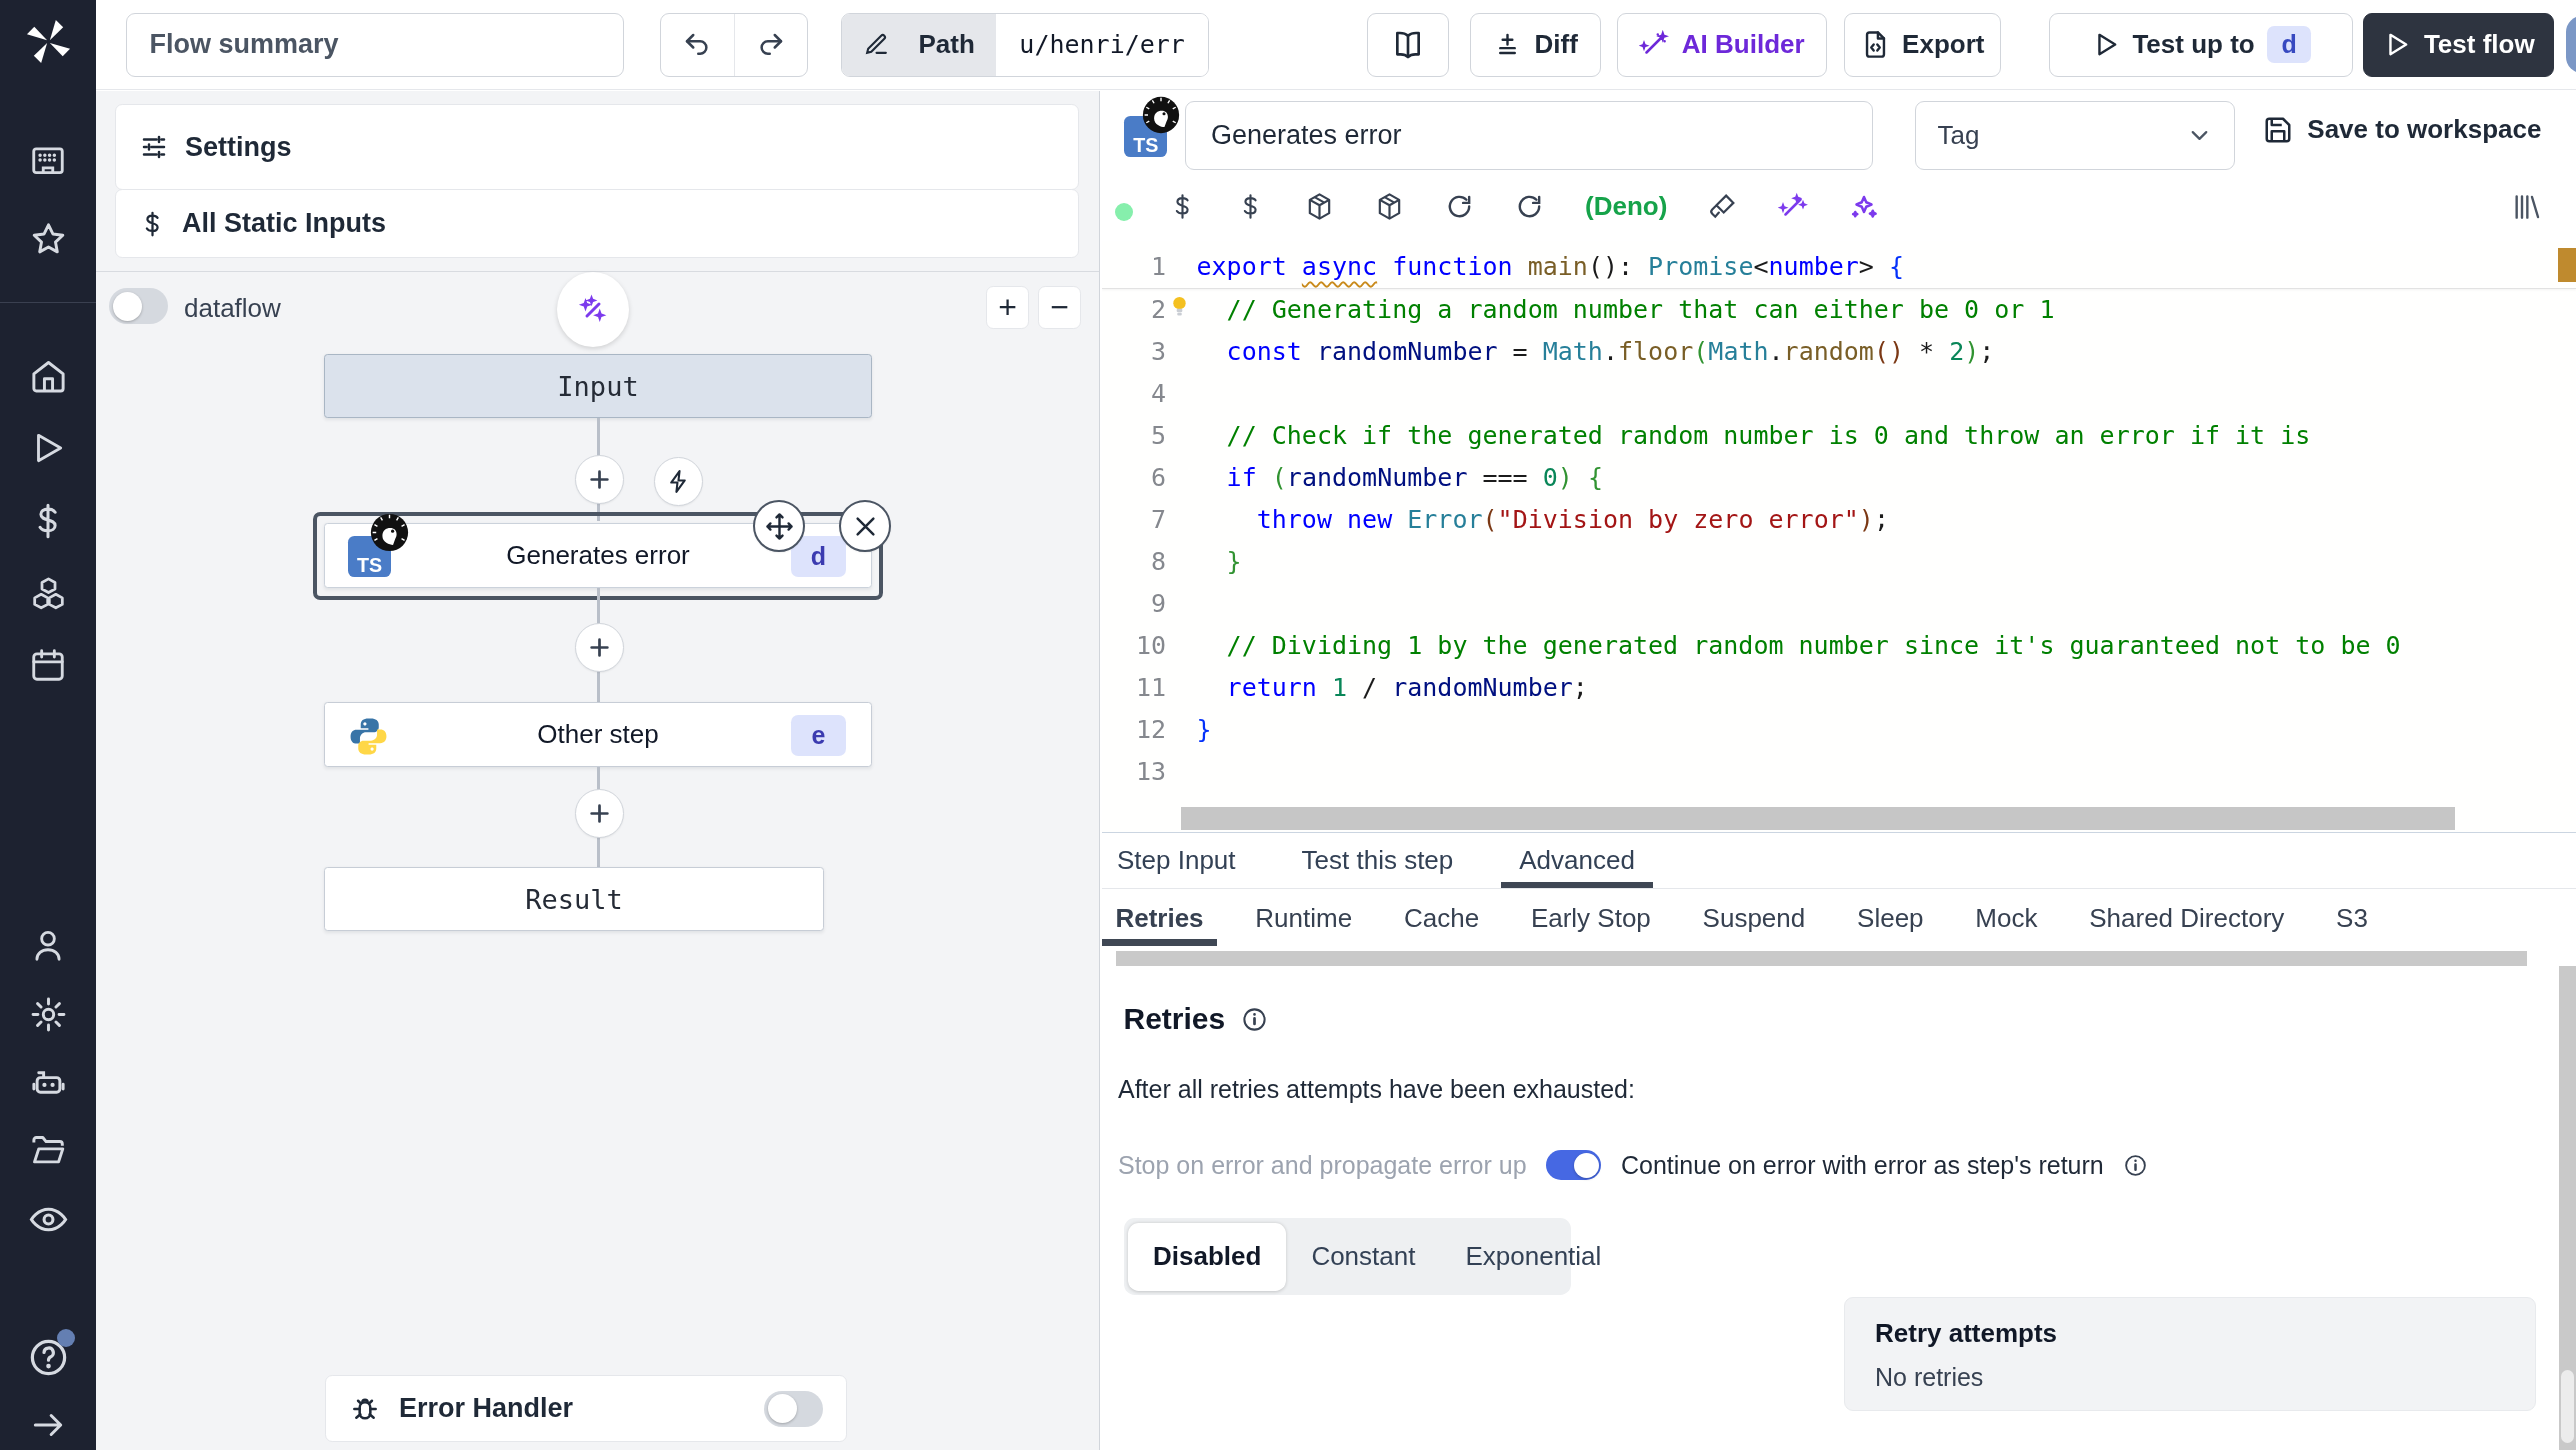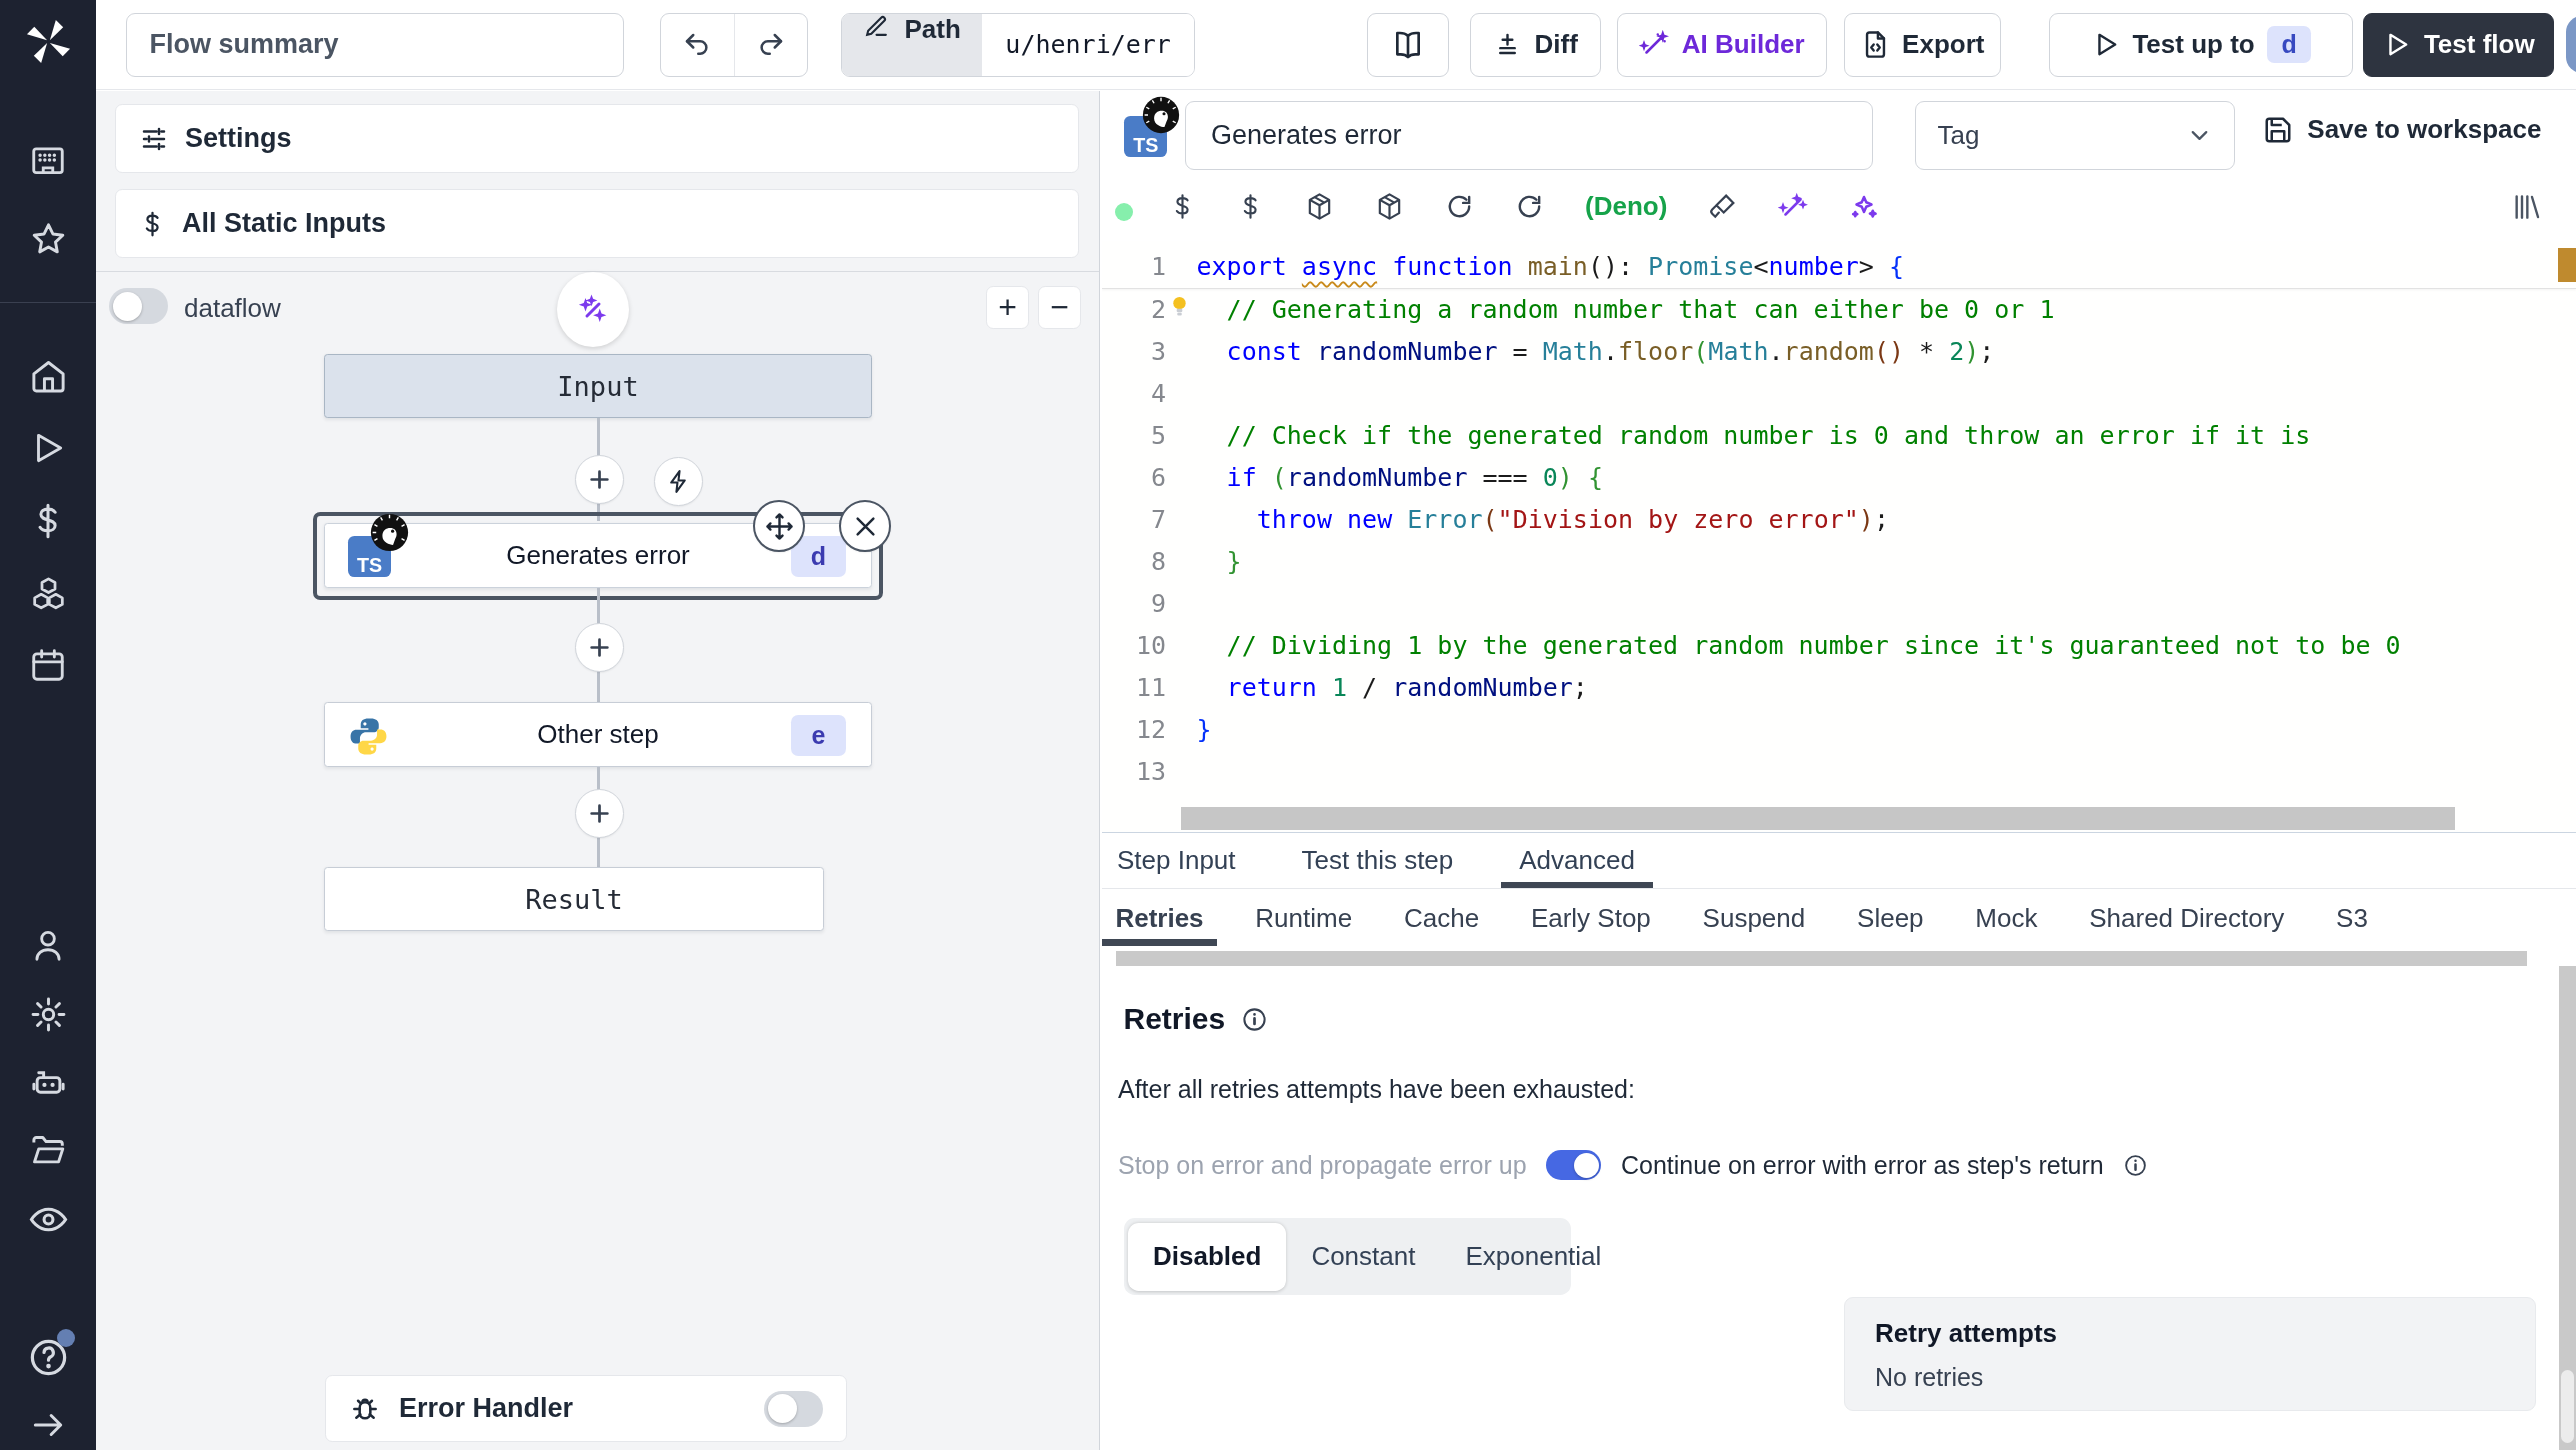--- a/index.html
+++ b/index.html
@@ -181,21 +181,21 @@
           </svg>
       </div>
       <div style="flex:1;height:100%;display:flex;align-items:center;justify-content:center;">
         <svg width="30" height="30" viewBox="0 0 24 24" fill="none" stroke="#374151" stroke-width="2" stroke-linecap="round" stroke-linejoin="round">
             <path d="M15 14l5-5-5-5"></path>
             <path d="M20 9H9.5a5 5 0 0 0 0 10H11"></path>
           </svg>
       </div>
     </div>
     <div class="tb-input" style="left:745px;padding:0;overflow:hidden;">
-      <div style="height:100%;display:flex;gap:16px;padding:0 21.5px;background:#e5e7eb;">
+      <div style="height:100%;display:flex;align-items:center;gap:30px;padding:0 21.5px;background:#e5e7eb;">
         <svg width="25" height="25" viewBox="0 0 24 24" fill="none" stroke="#1f2937" stroke-width="2" stroke-linecap="round">
             <path d="M12 20h9M16.5 3.5a2.1 2.1 0 0 1 3 3L7 19l-4 1 1-4z"></path>
           </svg>
         <span style="font-size:26px;font-weight:700;">Path</span>
       </div>
       <div style="height:100%;display:flex;align-items:center;padding:0 23px;background:#fff;">
         <span class="mono" style="font-size:25px;color:#111827;">u/henri/err</span>
       </div>
     </div>
 
@@ -235,21 +235,21 @@
     <div class="btn dark" style="left:2267px;width:191px;">
       <svg width="29" height="29" viewBox="0 0 24 24" fill="none" stroke="#fff" stroke-width="2" stroke-linejoin="round">
           <path d="M7 4l13 8-13 8z"></path>
         </svg>
       <span>Test flow</span>
     </div>
     <div class="abs" style="left:2470px;top:16px;width:39px;height:57px;border-radius:16px 0 0 16px;background:#7b97c6;"></div>
   </div>
 
   <div class="flowpanel">
-    <div class="card" style="left:19px;top:13.4px;width:964px;height:69px;padding-left:23px;gap:16px;">
+    <div class="card" style="left:19px;top:13.4px;width:964px;height:86px;padding-left:23px;gap:16px;">
       <svg width="30" height="30" viewBox="0 0 24 24" fill="none" stroke="#1f2937" stroke-width="2" stroke-linecap="round">
           <path d="M4 6h10M18 6h2M16 4v4M4 12h2M10 12h10M8 10v4M4 18h10M18 18h2M16 16v4"></path>
         </svg>
       <span class="card-label">Settings</span>
     </div>
     <div class="card" style="left:19px;top:98px;width:964px;height:69px;padding-left:23px;gap:16px;">
       <svg width="27" height="30" viewBox="0 0 24 24" fill="none" stroke="#1f2937" stroke-width="2" stroke-linecap="round">
           <path d="M12 2v20M16.5 6.5c-.8-1.3-2.4-2-4.5-2-2.8 0-4.5 1.3-4.5 3.3 0 4.5 9 2.6 9 7 0 2-1.8 3.4-4.7 3.4-2.2 0-4-.8-4.8-2.2"></path>
         </svg>
       <span class="card-label">All Static Inputs</span>

